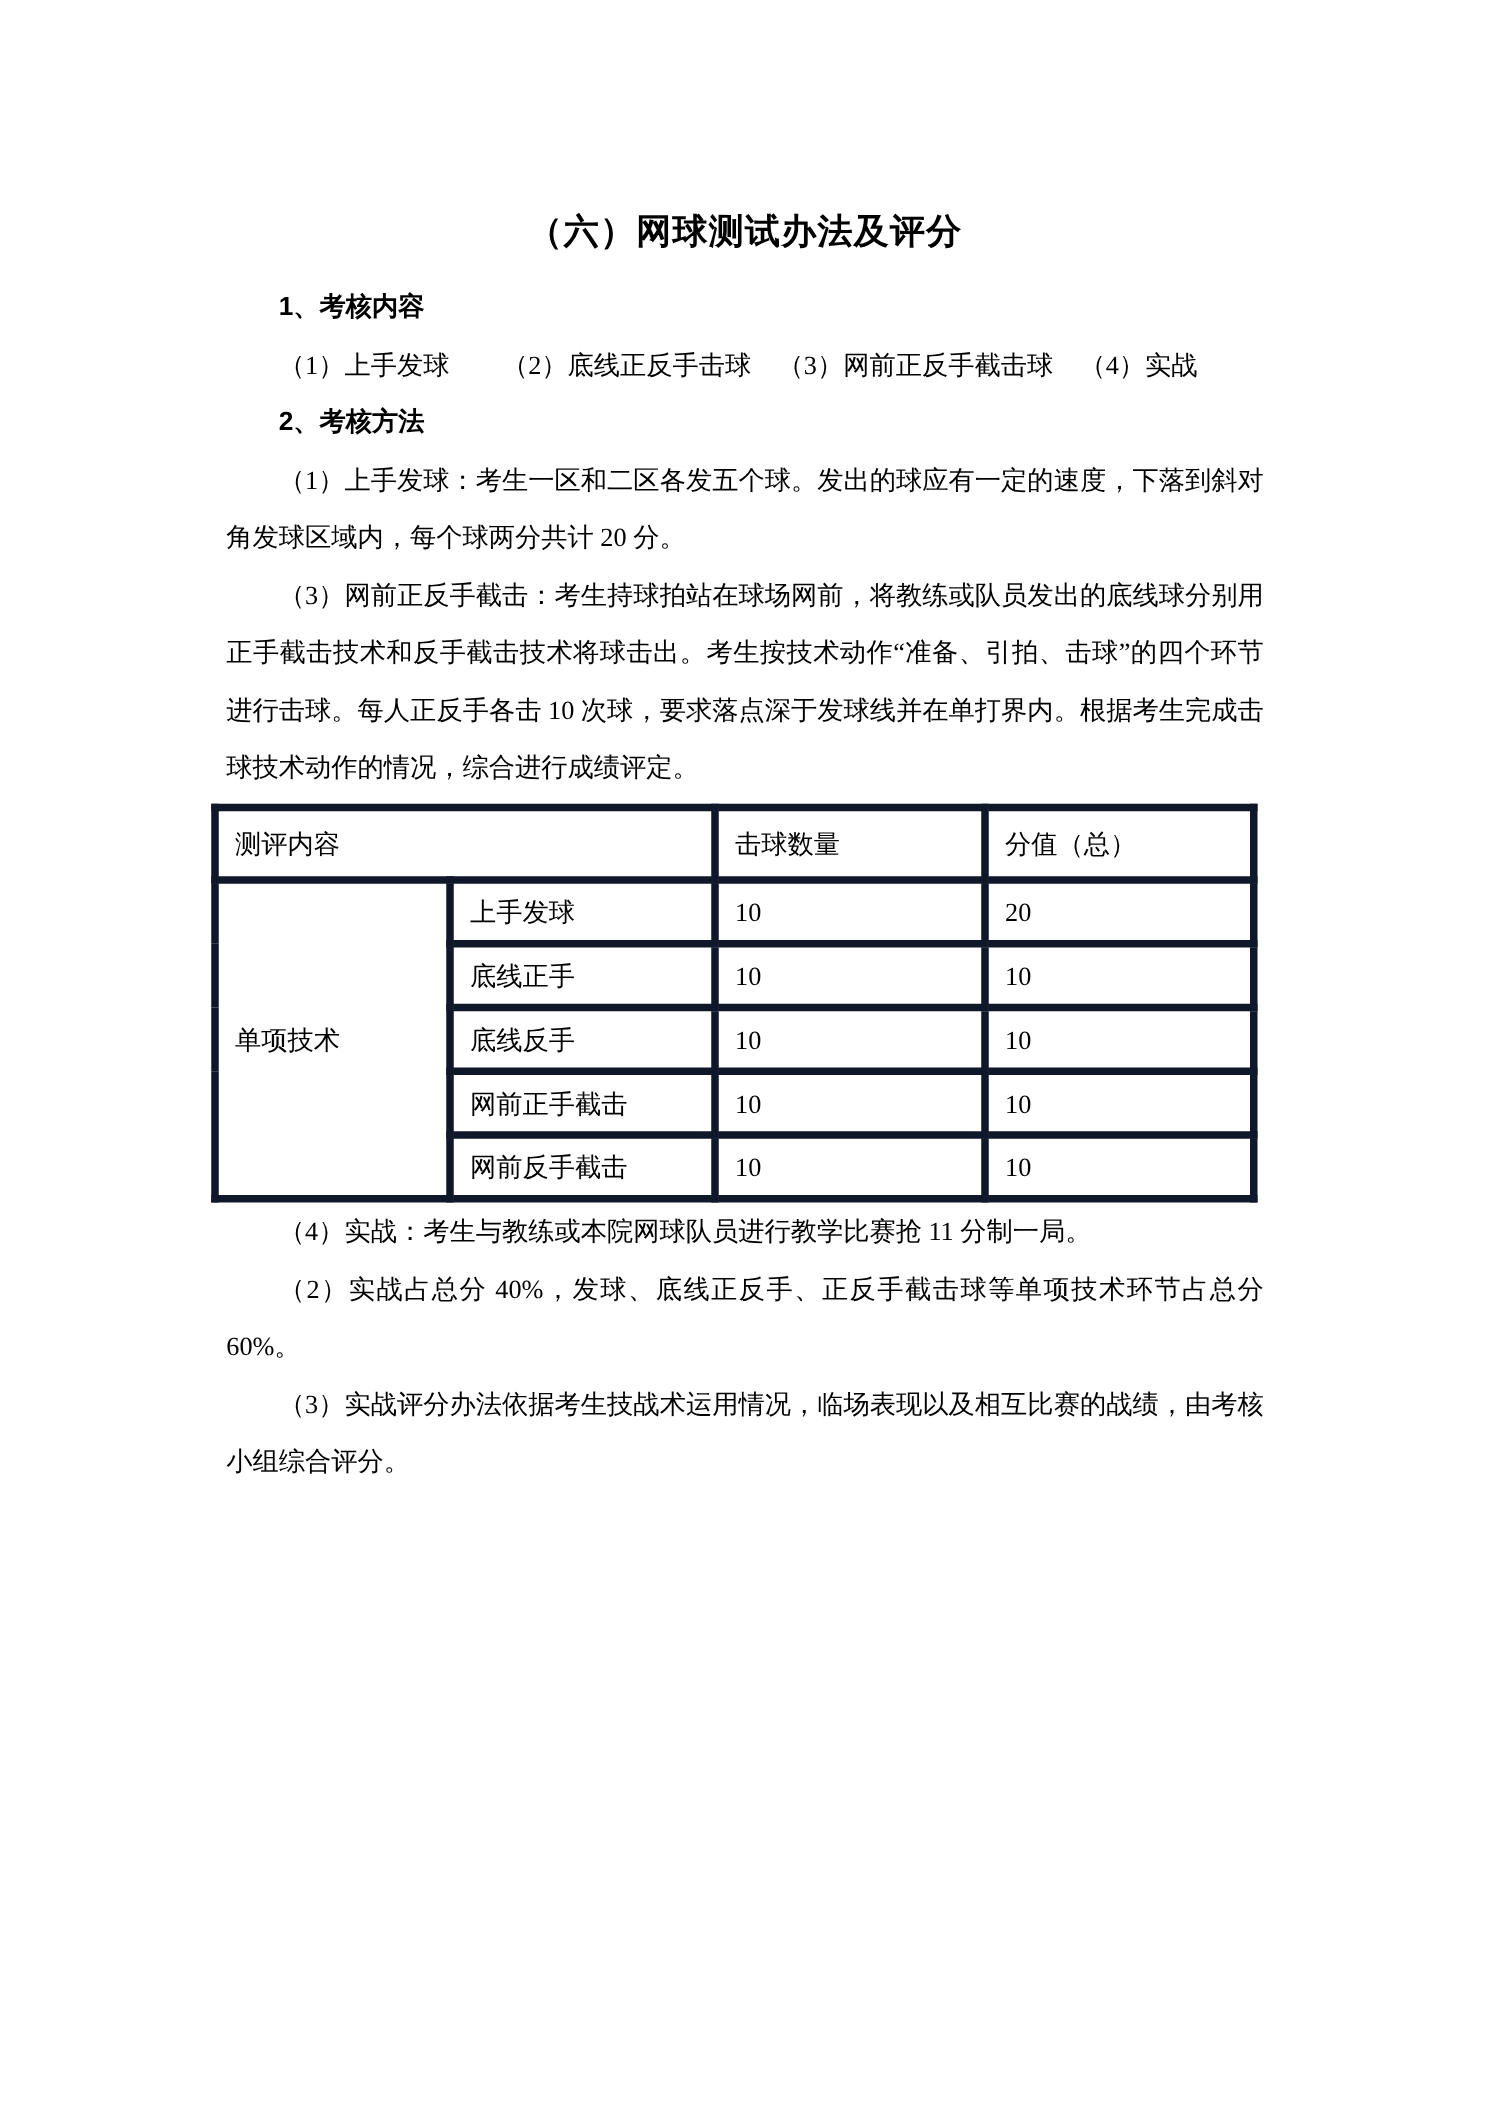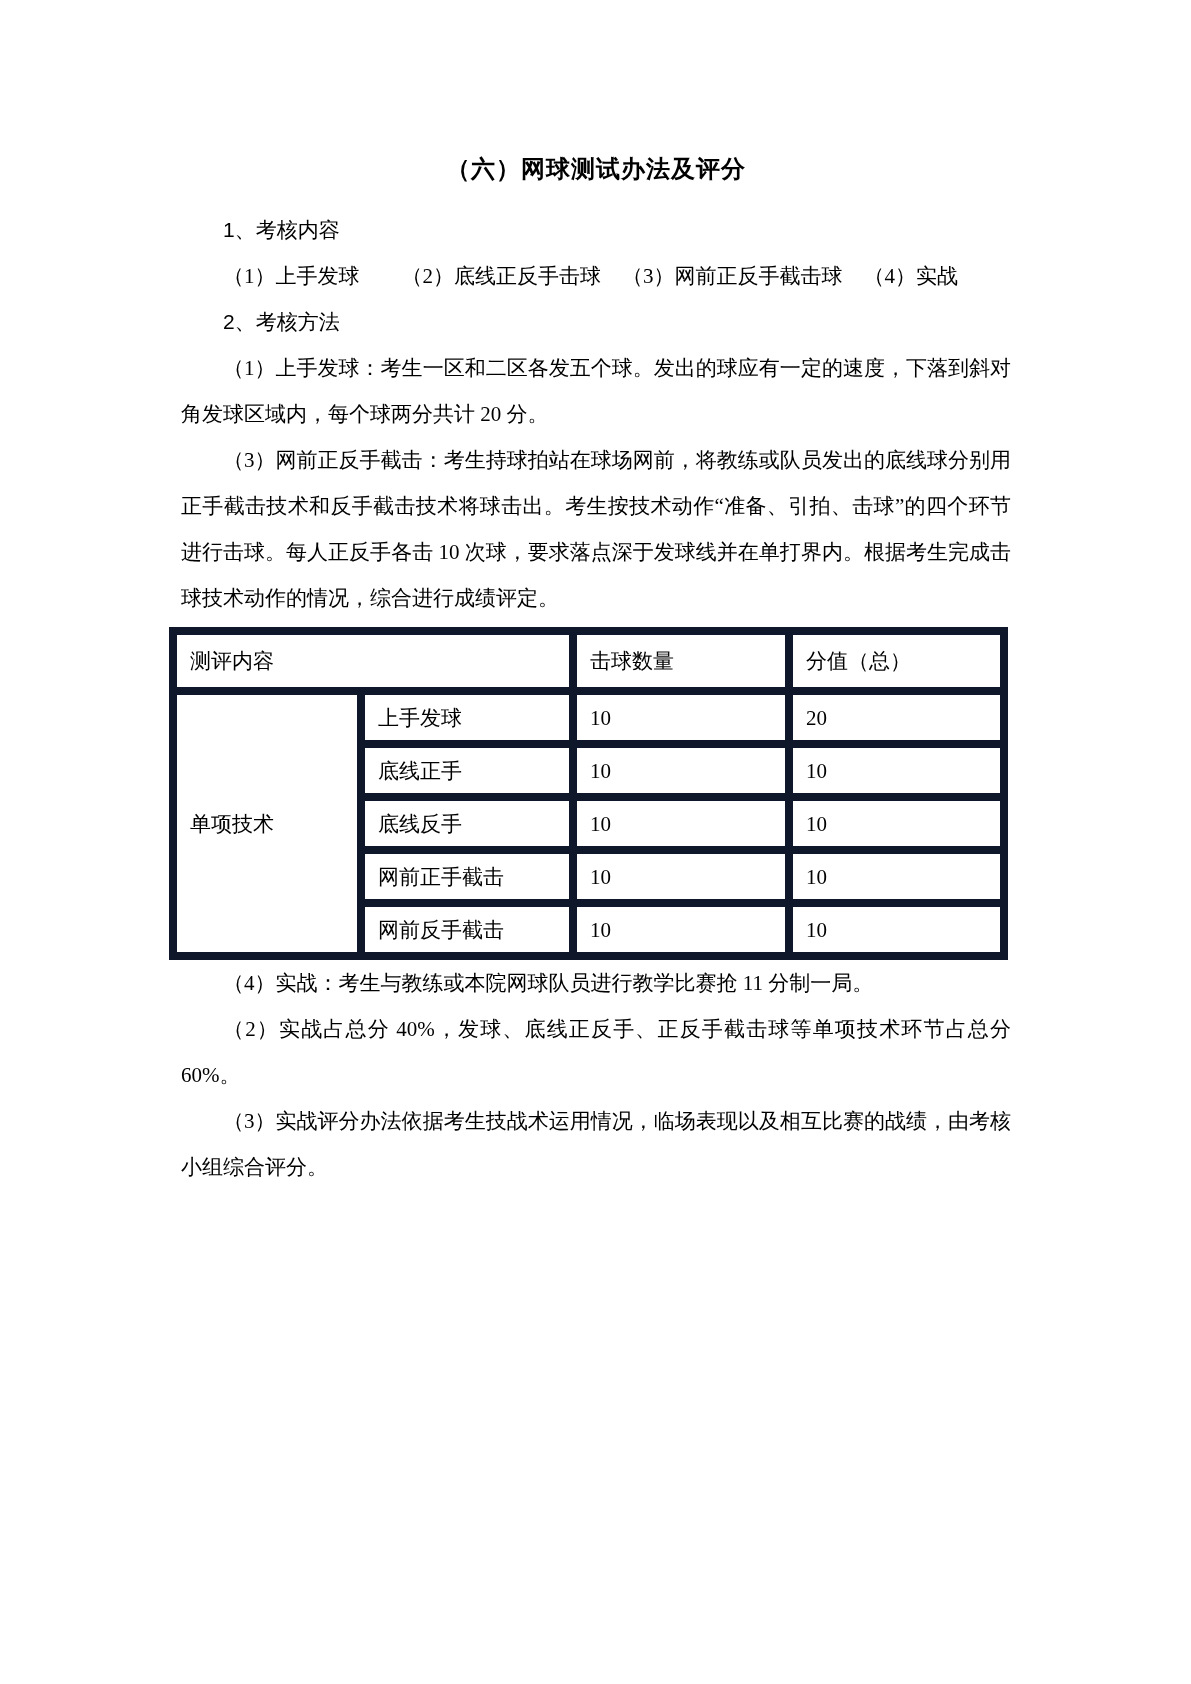--- a/index.html
+++ b/index.html
@@ -14,51 +14,51 @@
     margin: 0 auto;
     background: #ffffff;
     color: #000000;
     box-sizing: border-box;
     padding: 148px 180px 0 181px;
     font-family: "Liberation Serif", "DejaVu Serif", serif;
     overflow: hidden;
   }
   .doc-title {
     font-family: "Liberation Sans", "DejaVu Sans", sans-serif;
-    font-size: 24px;
+    font-size: 28px;
     font-weight: 700;
     line-height: 42px;
     text-align: center;
-    margin: 0 0 17px 0;
+    margin: 16px 0 17px 0;
     letter-spacing: 1px;
   }
   .para, .heading-bold, .heading-plain, .items-line {
     font-size: 21px;
     line-height: 46px;
     margin: 0;
     text-indent: 2em;
   }
   .para {
     text-align: justify;
   }
   .heading-bold {
     font-family: "Liberation Sans", "DejaVu Sans", sans-serif;
-    font-weight: 400;
+    font-weight: 700;
   }
   .heading-plain {
     font-weight: 400;
   }
   table.assessment-table {
     border-collapse: collapse;
     table-layout: fixed;
     width: 831px;
     margin: 6px 0 0 -12px;
   }
   table.assessment-table td {
-    border: 8px solid #0f172a;
+    border: 6px solid #0f172a;
     font-size: 21px;
     line-height: 24px;
     padding: 0 4px 0 13px;
     vertical-align: middle;
     background: #ffffff;
     overflow: hidden;
     white-space: nowrap;
   }
   table.assessment-table tr.header-row td { height: 52px; }
   table.assessment-table tr.body-row td { height: 45px; }

